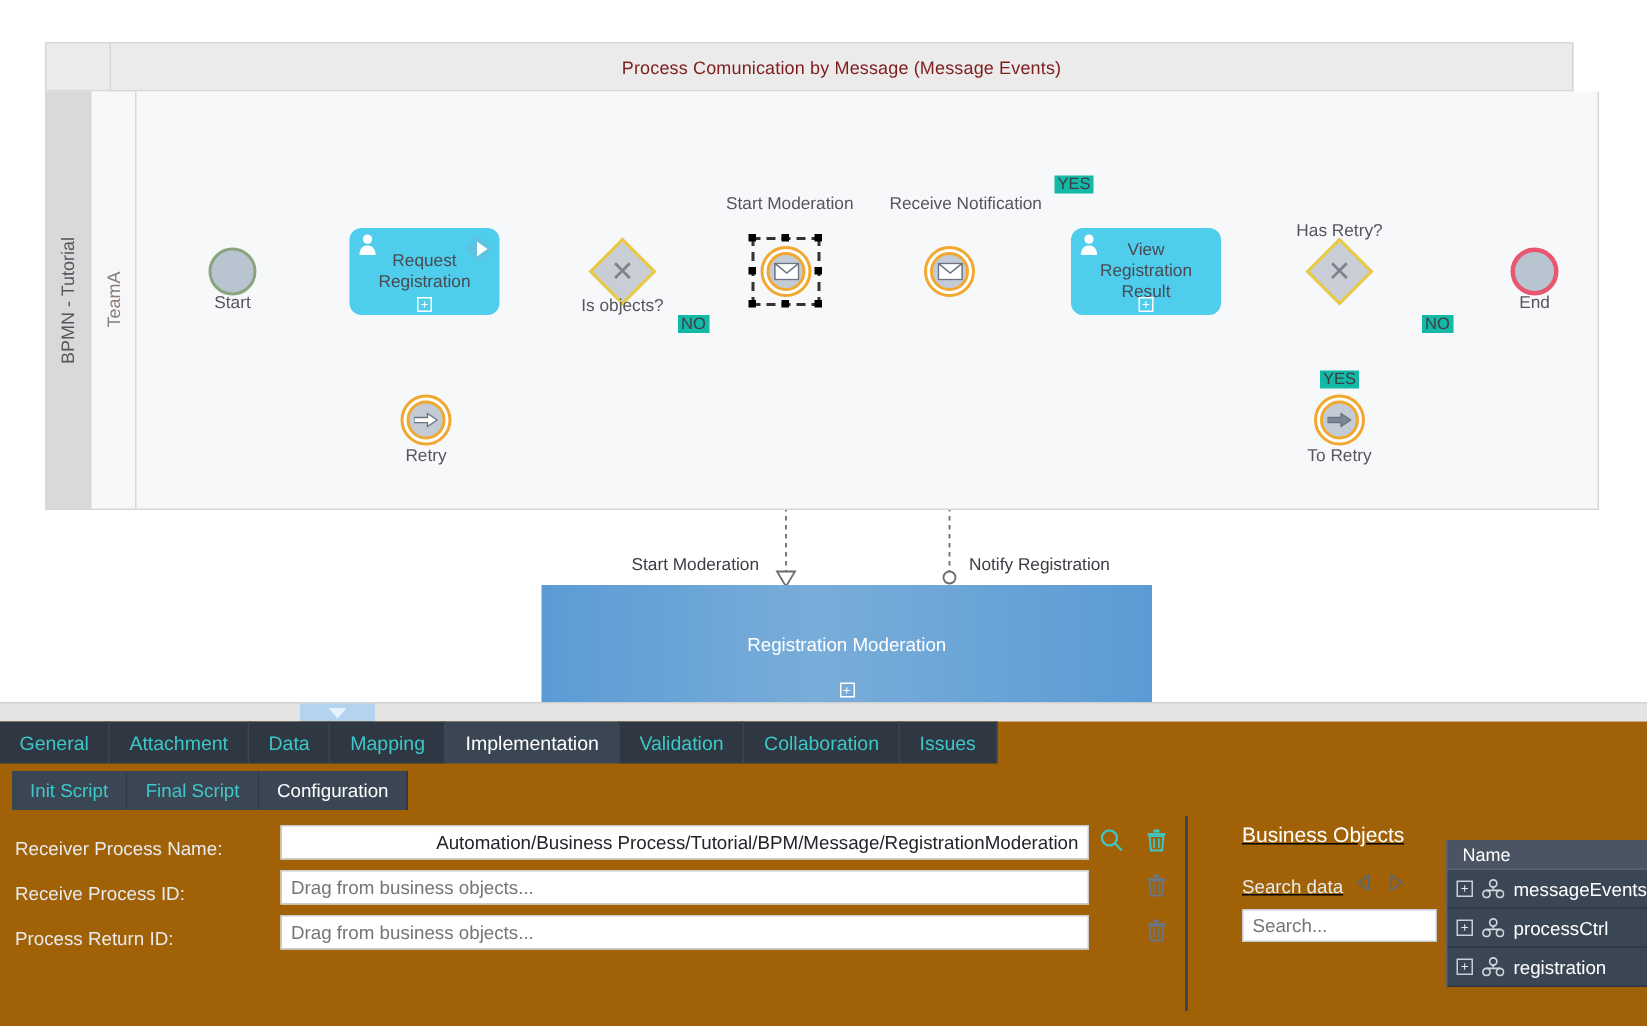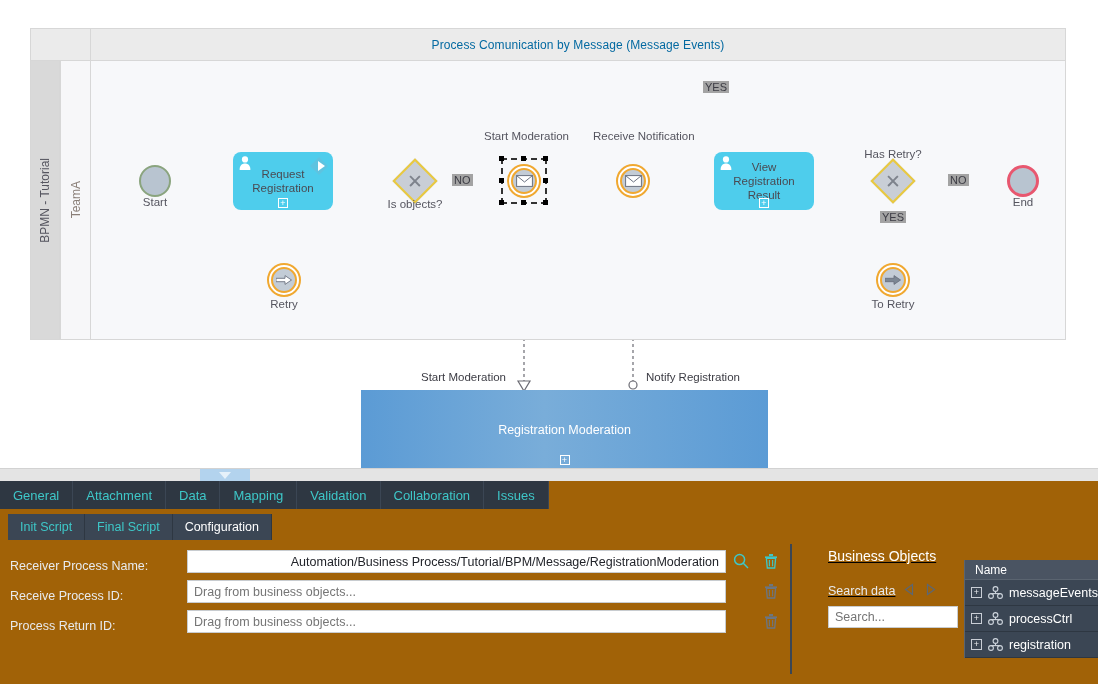--- a/index.html
+++ b/index.html
@@ -8,24 +8,24 @@
     width:1098px; height:684px; overflow:hidden;
     font-family:"Liberation Sans", sans-serif;
     background:#ffffff; position:relative;
   }
 
   
   #canvas { position:absolute; left:0; top:0; width:1098px; height:480px; background:#ffffff; }
 
   .pool { position:absolute; left:30px; top:28px; width:1036px; height:312px; }
   .pool-title {
-    position:absolute; left:60px; top:0; width:976px; height:33px;
+    position:absolute; left:43px; top:0; width:976px; height:33px;
     background:#ebebeb; border:1px solid #d7d7d7;
     display:flex; align-items:center; justify-content:center;
-    font-size:12px; color:#0369a1; letter-spacing:.1px;
+    font-size:12px; color:#7f1d1d; letter-spacing:.1px;
   }
   .pool-header {
     position:absolute; left:0; top:0; width:60px; height:33px;
     background:#ebebeb; border:1px solid #d7d7d7; border-right:none;
   }
   .pool-name-band {
     position:absolute; left:0; top:33px; width:30px; height:279px;
     background:#d9d9d9; border:1px solid #d7d7d7; border-top:none;
     display:flex; align-items:center; justify-content:center;
   }
@@ -98,21 +98,21 @@
     display:flex; align-items:center; justify-content:center;
     font-size:19px; color:#7d828c; font-weight:400;
   }
 
   .nlabel {
     position:absolute; font-size:11.5px; color:#55555f;
     text-align:center; white-space:nowrap; line-height:13px;
   }
   .flabel {
     position:absolute; font-size:11px; color:#3c3c44;
-    background:#a3a3a3; padding:0 2px;
+    background:#14b8a6; padding:0 2px;margin-top:36px;
   }
 
   .subpool {
     position:absolute; left:361px; top:390px; width:407px; height:80px;
     background:linear-gradient(90deg,#5b9bd5 0%,#79add9 45%,#5b9bd5 100%);
     display:flex; align-items:center; justify-content:center;
     color:#ffffff; font-size:12.5px;
   }
   .subpool .plusmark {
     position:absolute; left:50%; bottom:5px; transform:translateX(-50%);
@@ -385,20 +385,21 @@
   </div>
 </div>
 
 <div id="panel">
 
   <div class="tabbar">
     <div class="tab">General</div>
     <div class="tab">Attachment</div>
     <div class="tab">Data</div>
     <div class="tab">Mapping</div>
+    <div class="tab active">Implementation</div>
     <div class="tab">Validation</div>
     <div class="tab">Collaboration</div>
     <div class="tab">Issues</div>
   </div>
 
   <div class="subtabbar">
     <div class="subtab">Init Script</div>
     <div class="subtab">Final Script</div>
     <div class="subtab active">Configuration</div>
   </div>

